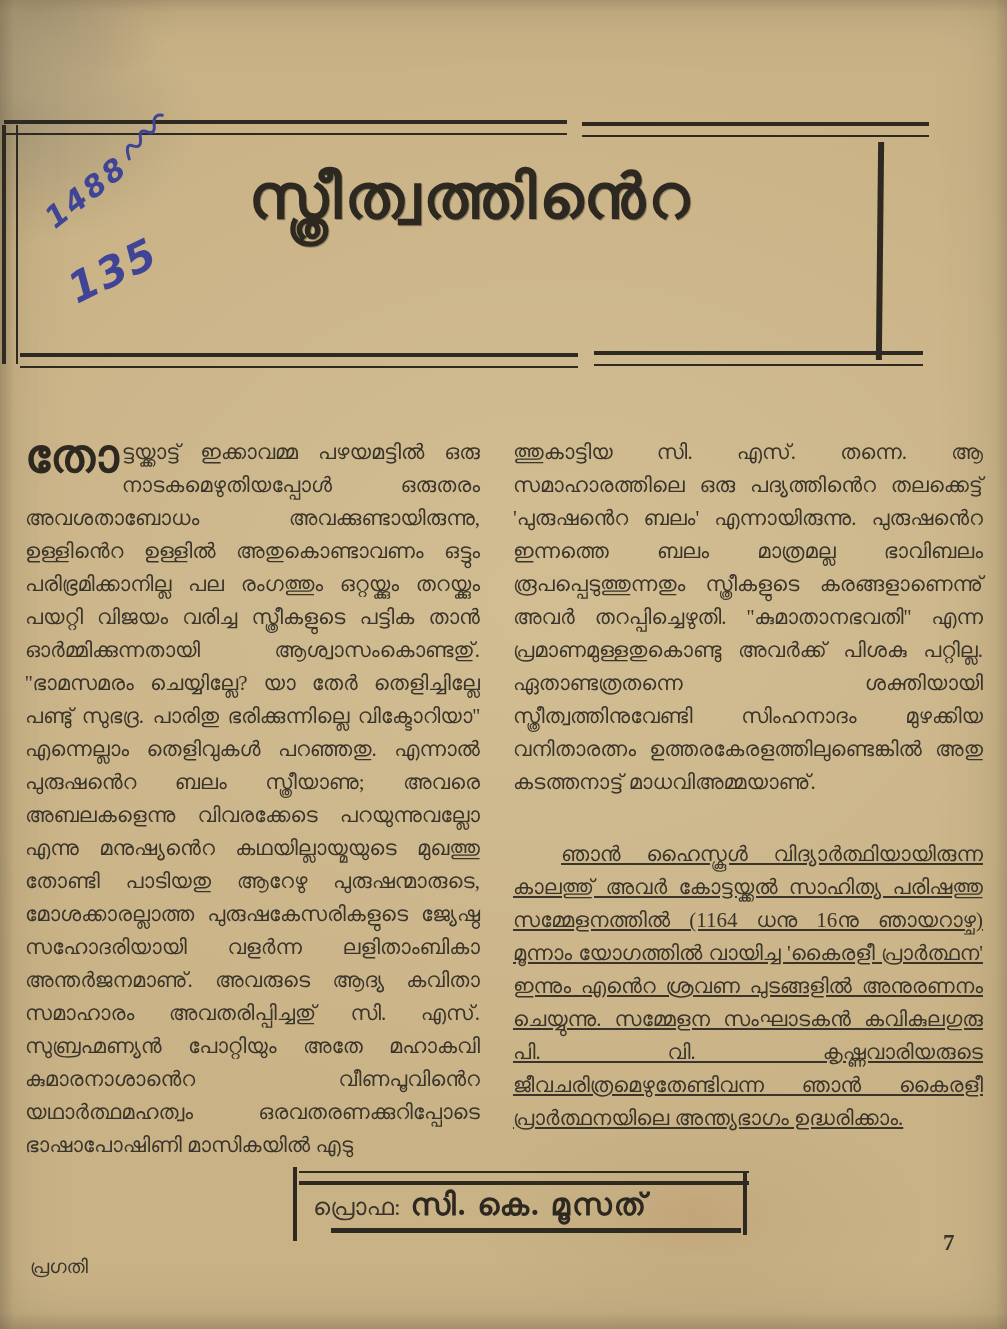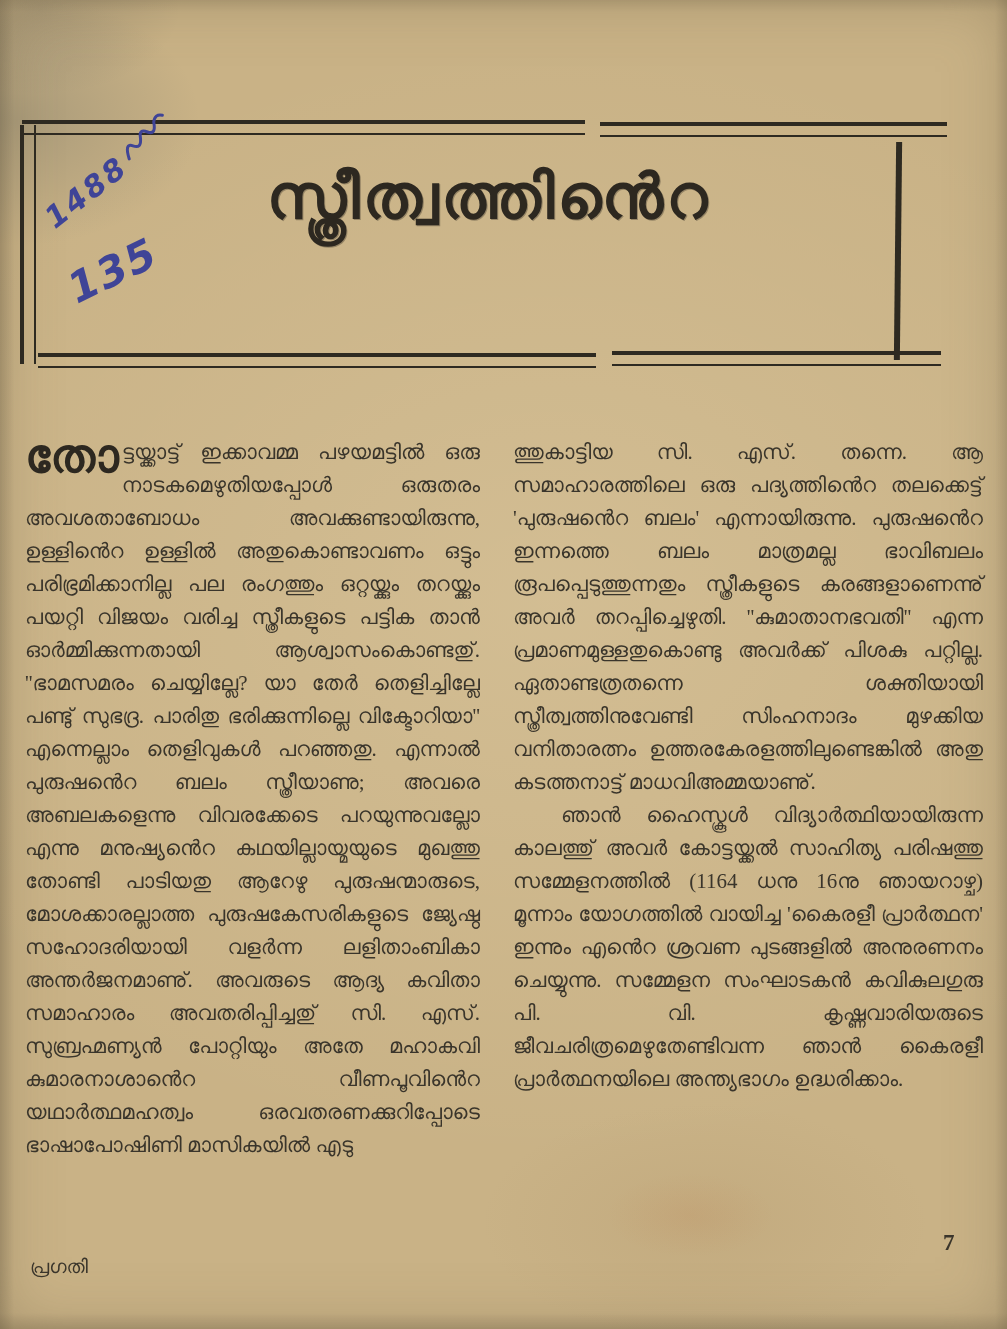--- a/index.html
+++ b/index.html
@@ -19,21 +19,21 @@
       radial-gradient(ellipse 120px 60px at 690px 1215px, rgba(190,110,60,.10), rgba(190,110,60,0) 70%),
       radial-gradient(ellipse 300px 160px at 70% 92%, rgba(150,120,80,.12), rgba(150,120,80,0) 75%),
       linear-gradient(90deg, rgba(80,70,50,.25) 0px, rgba(80,70,50,0) 14px),
       linear-gradient(270deg, rgba(80,70,50,.18) 0px, rgba(80,70,50,0) 12px),
       linear-gradient(0deg, rgba(80,70,50,.22) 0px, rgba(80,70,50,0) 16px),
       linear-gradient(180deg, rgba(80,70,50,.15) 0px, rgba(80,70,50,0) 12px);
     box-shadow:inset 0 0 60px rgba(110,95,65,.35);
     color:#332e26;
   }
   
-  .title-box{position:absolute;left:20px;top:120px;width:937px;height:250px;text-decoration:underline;}
+  .title-box{position:absolute;left:2px;top:120px;width:937px;height:250px;text-decoration:underline;}
   .tb-line{position:absolute;height:9px;border-top:4px solid #2e2a21;border-bottom:2px solid #2e2a21;}
   .tb-top-left{left:2px;top:0;width:563px;}
   .tb-top-right{left:580px;top:2px;right:10px;}
   .tb-bottom-left{left:18px;bottom:2px;width:558px;}
   .tb-bottom-right{left:592px;bottom:4px;right:16px;}
   .tb-left{position:absolute;left:0;top:5px;bottom:6px;width:10px;border-left:4px solid #2e2a21;border-right:2px solid #2e2a21;}
   .tb-right{position:absolute;right:56px;top:22px;height:218px;width:6px;background:#2e2a21;transform:rotate(.6deg);}
   .title-text{position:absolute;left:60px;right:60px;top:34px;text-align:center;}
   .title-line{font-weight:bold;font-size:62px;line-height:86px;letter-spacing:3px;color:#2d2820;
     text-shadow:1px 1px 0 rgba(45,40,32,.35);}
@@ -41,21 +41,21 @@
   .hand{position:absolute;color:#3f4497;font-family:"DejaVu Sans",sans-serif;}
   .hand-1{left:30px;top:150px;font-size:30px;font-weight:bold;font-style:italic;transform:rotate(-38deg);letter-spacing:3px;}
   .hand-2{left:66px;top:246px;font-size:42px;font-weight:bold;font-style:italic;transform:rotate(-26deg);letter-spacing:2px;}
   .squiggle{vertical-align:6px;margin-left:4px;}
   
   .columns{position:absolute;left:25px;top:436px;width:952px;}
   .col{position:absolute;top:0;text-align:justify;font-size:21px;line-height:33px;color:#3a352b;}
   .col-left{left:0;width:455px;}
   .col-right{left:488px;width:470px;}
   .dropcap{float:left;font-size:47px;line-height:40px;font-weight:bold;padding-right:3px;color:#2d2820;}
-  .para2{text-indent:48px;}
+  .para2{margin-top:39px;text-indent:48px;text-decoration:underline;}
   p{margin:0;}
   
   .byline-box{position:absolute;left:293px;top:1171px;width:452px;height:64px;}
   .bl-top{position:absolute;left:6px;top:0;right:-4px;height:8px;border-top:2px solid #2e2a21;border-bottom:4px solid #2e2a21;}
   .bl-bottom{position:absolute;left:38px;bottom:2px;right:4px;height:5px;background:#2e2a21;}
   .bl-left{position:absolute;left:0;top:-4px;bottom:-6px;width:4px;background:#2e2a21;}
   .bl-right{position:absolute;right:-2px;top:2px;bottom:0;width:4px;background:#2e2a21;}
   .byline-text{position:absolute;left:20px;top:16px;white-space:nowrap;}
   .byline-prefix{font-size:24px;color:#3a352b;}
   .byline-name{font-size:31px;font-weight:bold;color:#2d2820;letter-spacing:2px;margin-left:10px;}
@@ -90,17 +90,26 @@
   <div class="columns">
     <div class="col col-left">
       <p><span class="dropcap">തോ</span><span>ട്ടയ്ക്കാട്ട് ഇക്കാവമ്മ പഴയമട്ടിൽ ഒരു നാടകമെഴുതിയപ്പോൾ ഒരുതരം അവശതാബോധം അവക്കുണ്ടായിരുന്നു, ഉള്ളിൻെറ ഉള്ളിൽ അതുകൊണ്ടാവണം ഒട്ടും പരിഭ്രമിക്കാനില്ല പല രംഗത്തും ഒറ്റയ്ക്കും തറയ്ക്കും പയറ്റി വിജയം വരിച്ച സ്ത്രീകളുടെ പട്ടിക താൻ ഓർമ്മിക്കുന്നതായി ആശ്വാസംകൊണ്ടതു്. ''ഭാമസമരം ചെയ്യില്ലേ? യാ തേർ തെളിച്ചില്ലേ പണ്ടു് സുഭദ്ര. പാരിതു ഭരിക്കുന്നില്ലെ വിക്ടോറിയാ'' എന്നെല്ലാം തെളിവുകൾ പറഞ്ഞതു. എന്നാൽ പുരുഷൻെറ ബലം സ്ത്രീയാണു; അവരെ അബലകളെന്നു വിവരക്കേടെ പറയുന്നുവല്ലോ എന്നു മനുഷ്യൻെറ കഥയില്ലായ്മയുടെ മുഖത്തു തോണ്ടി പാടിയതു ആറേഴു പുരുഷന്മാരുടെ, മോശക്കാരല്ലാത്ത പുരുഷകേസരികളുടെ ജ്യേഷ്ഠ സഹോദരിയായി വളർന്ന ലളിതാംബികാ അന്തർജനമാണു്. അവരുടെ ആദ്യ കവിതാ സമാഹാരം അവതരിപ്പിച്ചതു് സി. എസ്. സുബ്രഹ്മണ്യൻ പോറ്റിയും അതേ മഹാകവി കുമാരനാശാൻെറ വീണപൂവിൻെറ യഥാർത്ഥമഹത്വം ഒരവതരണക്കുറിപ്പോടെ ഭാഷാപോഷിണി മാസികയിൽ എടു</span></p>
     </div>
     <div class="col col-right">
       <p>ത്തുകാട്ടിയ സി. എസ്. തന്നെ. ആ സമാഹാരത്തിലെ ഒരു പദ്യത്തിൻെറ തലക്കെട്ട് 'പുരുഷൻെറ ബലം' എന്നായിരുന്നു. പുരുഷൻെറ ഇന്നത്തെ ബലം മാത്രമല്ല ഭാവിബലം രൂപപ്പെടുത്തുന്നതും സ്ത്രീകളുടെ കരങ്ങളാണെന്നു് അവർ തറപ്പിച്ചെഴുതി. ''കുമാതാനഭവതി'' എന്ന പ്രമാണമുള്ളതുകൊണ്ടു അവർക്ക് പിശകു പറ്റില്ല. ഏതാണ്ടത്രതന്നെ ശക്തിയായി സ്ത്രീത്വത്തിനുവേണ്ടി സിംഹനാദം മുഴക്കിയ വനിതാരത്നം ഉത്തരകേരളത്തിലുണ്ടെങ്കിൽ അതു കടത്തനാട്ട് മാധവിഅമ്മയാണു്.</p>
       <p class="para2">ഞാൻ ഹൈസ്കൂൾ വിദ്യാർത്ഥിയായിരുന്ന കാലത്തു് അവർ കോട്ടയ്ക്കൽ സാഹിത്യ പരിഷത്തു സമ്മേളനത്തിൽ (1164 ധനു 16നു ഞായറാഴ്ച) മൂന്നാം യോഗത്തിൽ വായിച്ച 'കൈരളീ പ്രാർത്ഥന' ഇന്നും എൻെറ ശ്രവണ പുടങ്ങളിൽ അനുരണനം ചെയ്യുന്നു. സമ്മേളന സംഘാടകൻ കവികുലഗുരു പി. വി. കൃഷ്ണവാരിയരുടെ ജീവചരിത്രമെഴുതേണ്ടിവന്ന ഞാൻ കൈരളീ പ്രാർത്ഥനയിലെ അന്ത്യഭാഗം ഉദ്ധരിക്കാം.</p>
     </div>
   </div>
 
+  <div class="byline-box">
+    <div class="bl-top"></div>
+    <div class="bl-bottom"></div>
+    <div class="bl-left"></div>
+    <div class="bl-right"></div>
+    <div class="byline-text">
+      <span class="byline-prefix">പ്രൊഫ:</span><span class="byline-name">സി. കെ. മൂസത്</span>
+    </div>
+  </div>
 
   <div class="magazine-name">പ്രഗതി</div>
   <div class="page-number">7</div>
 
 </div>
 
 </body></html>

